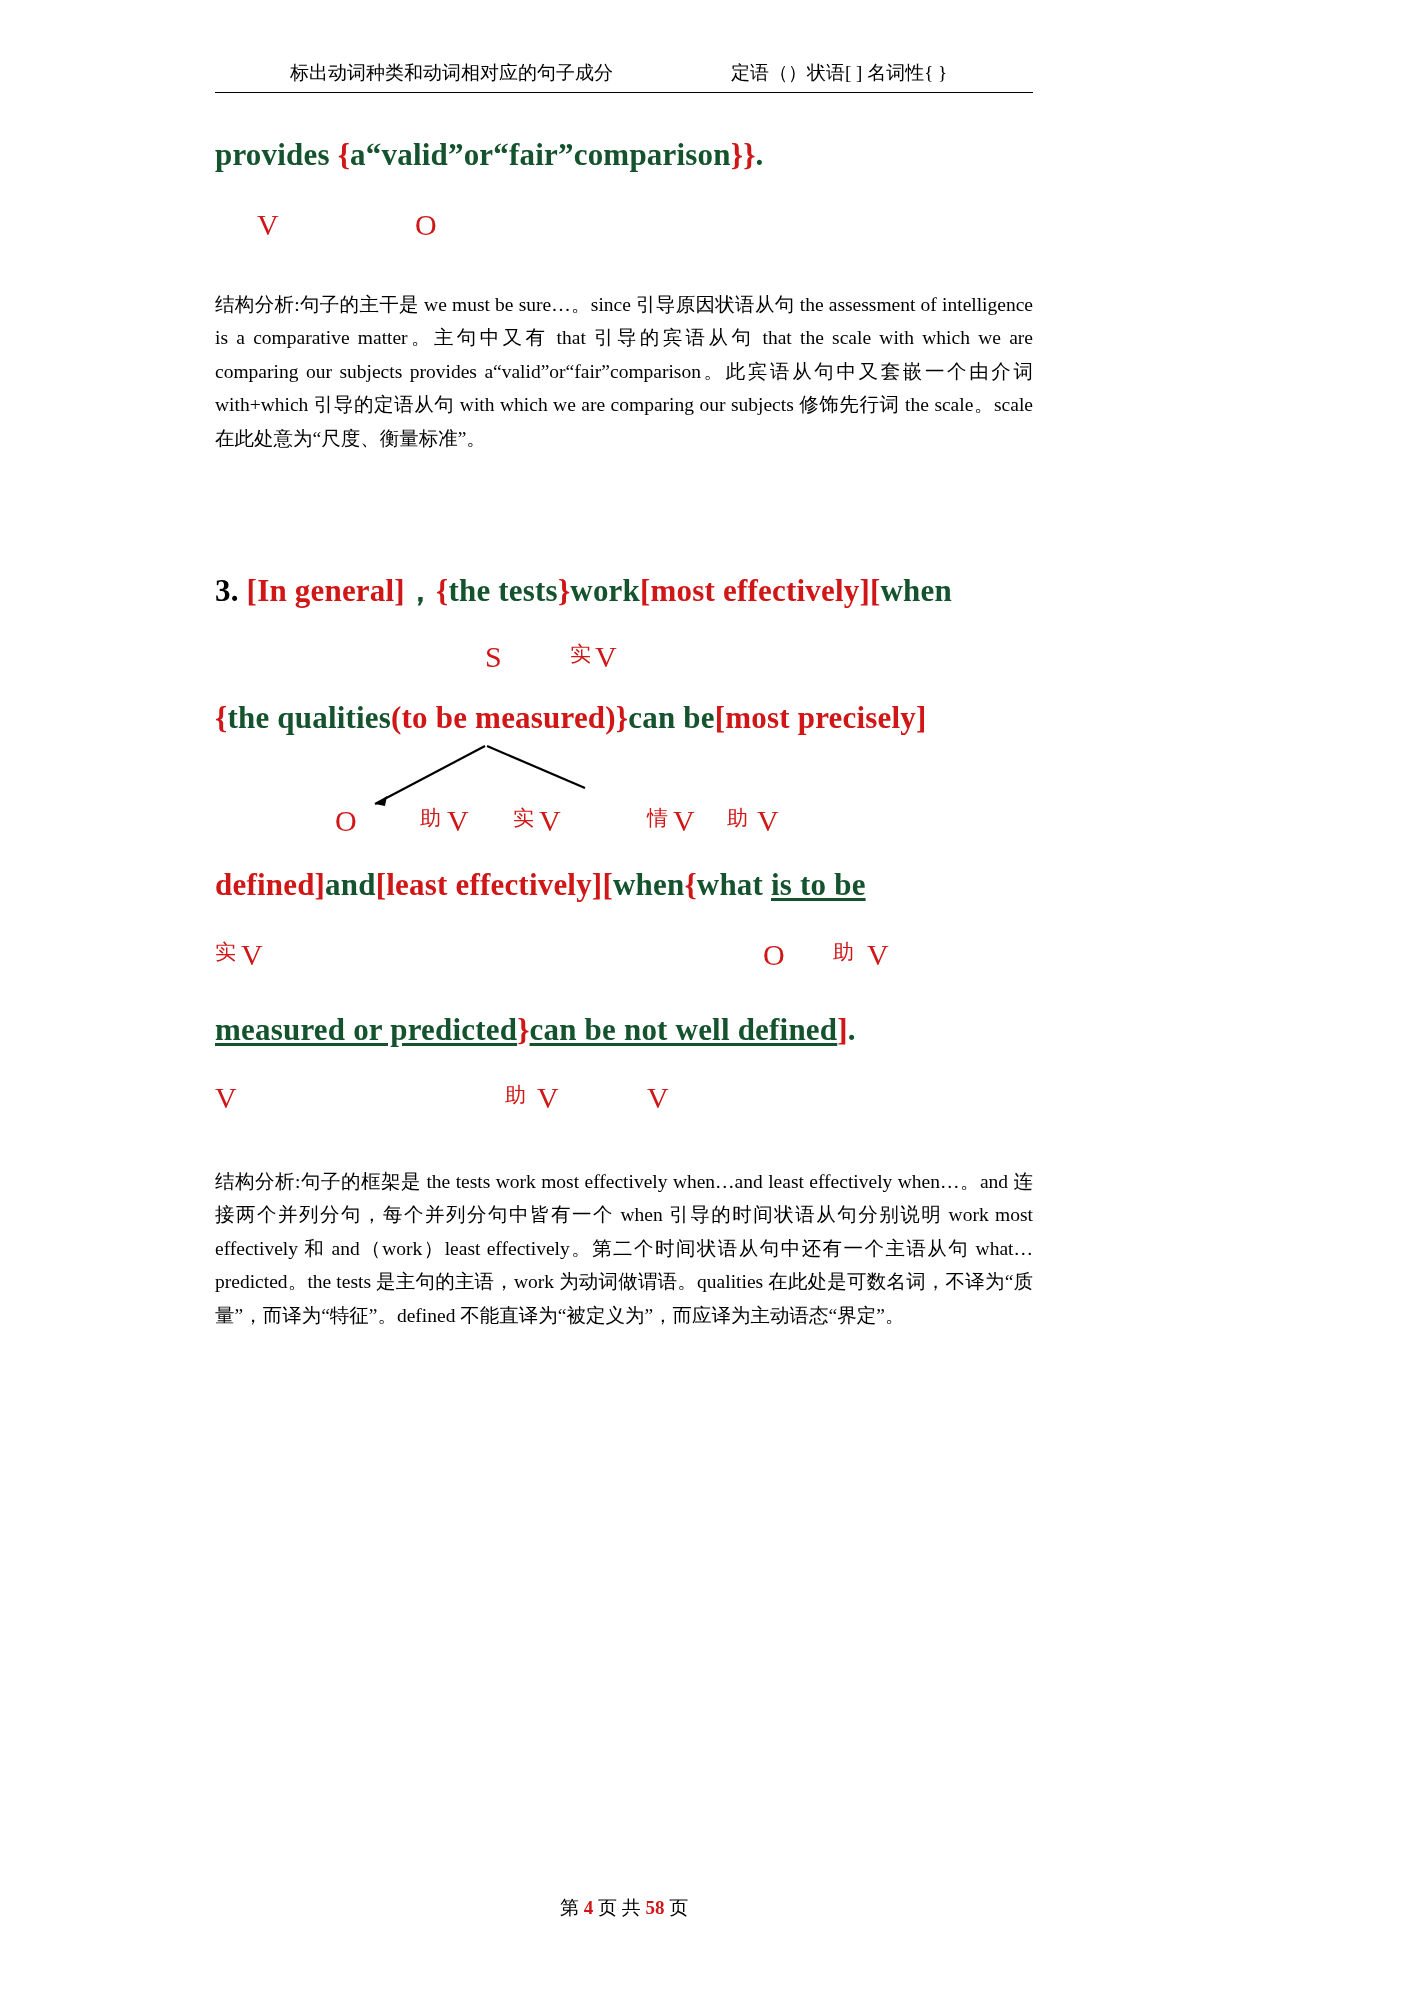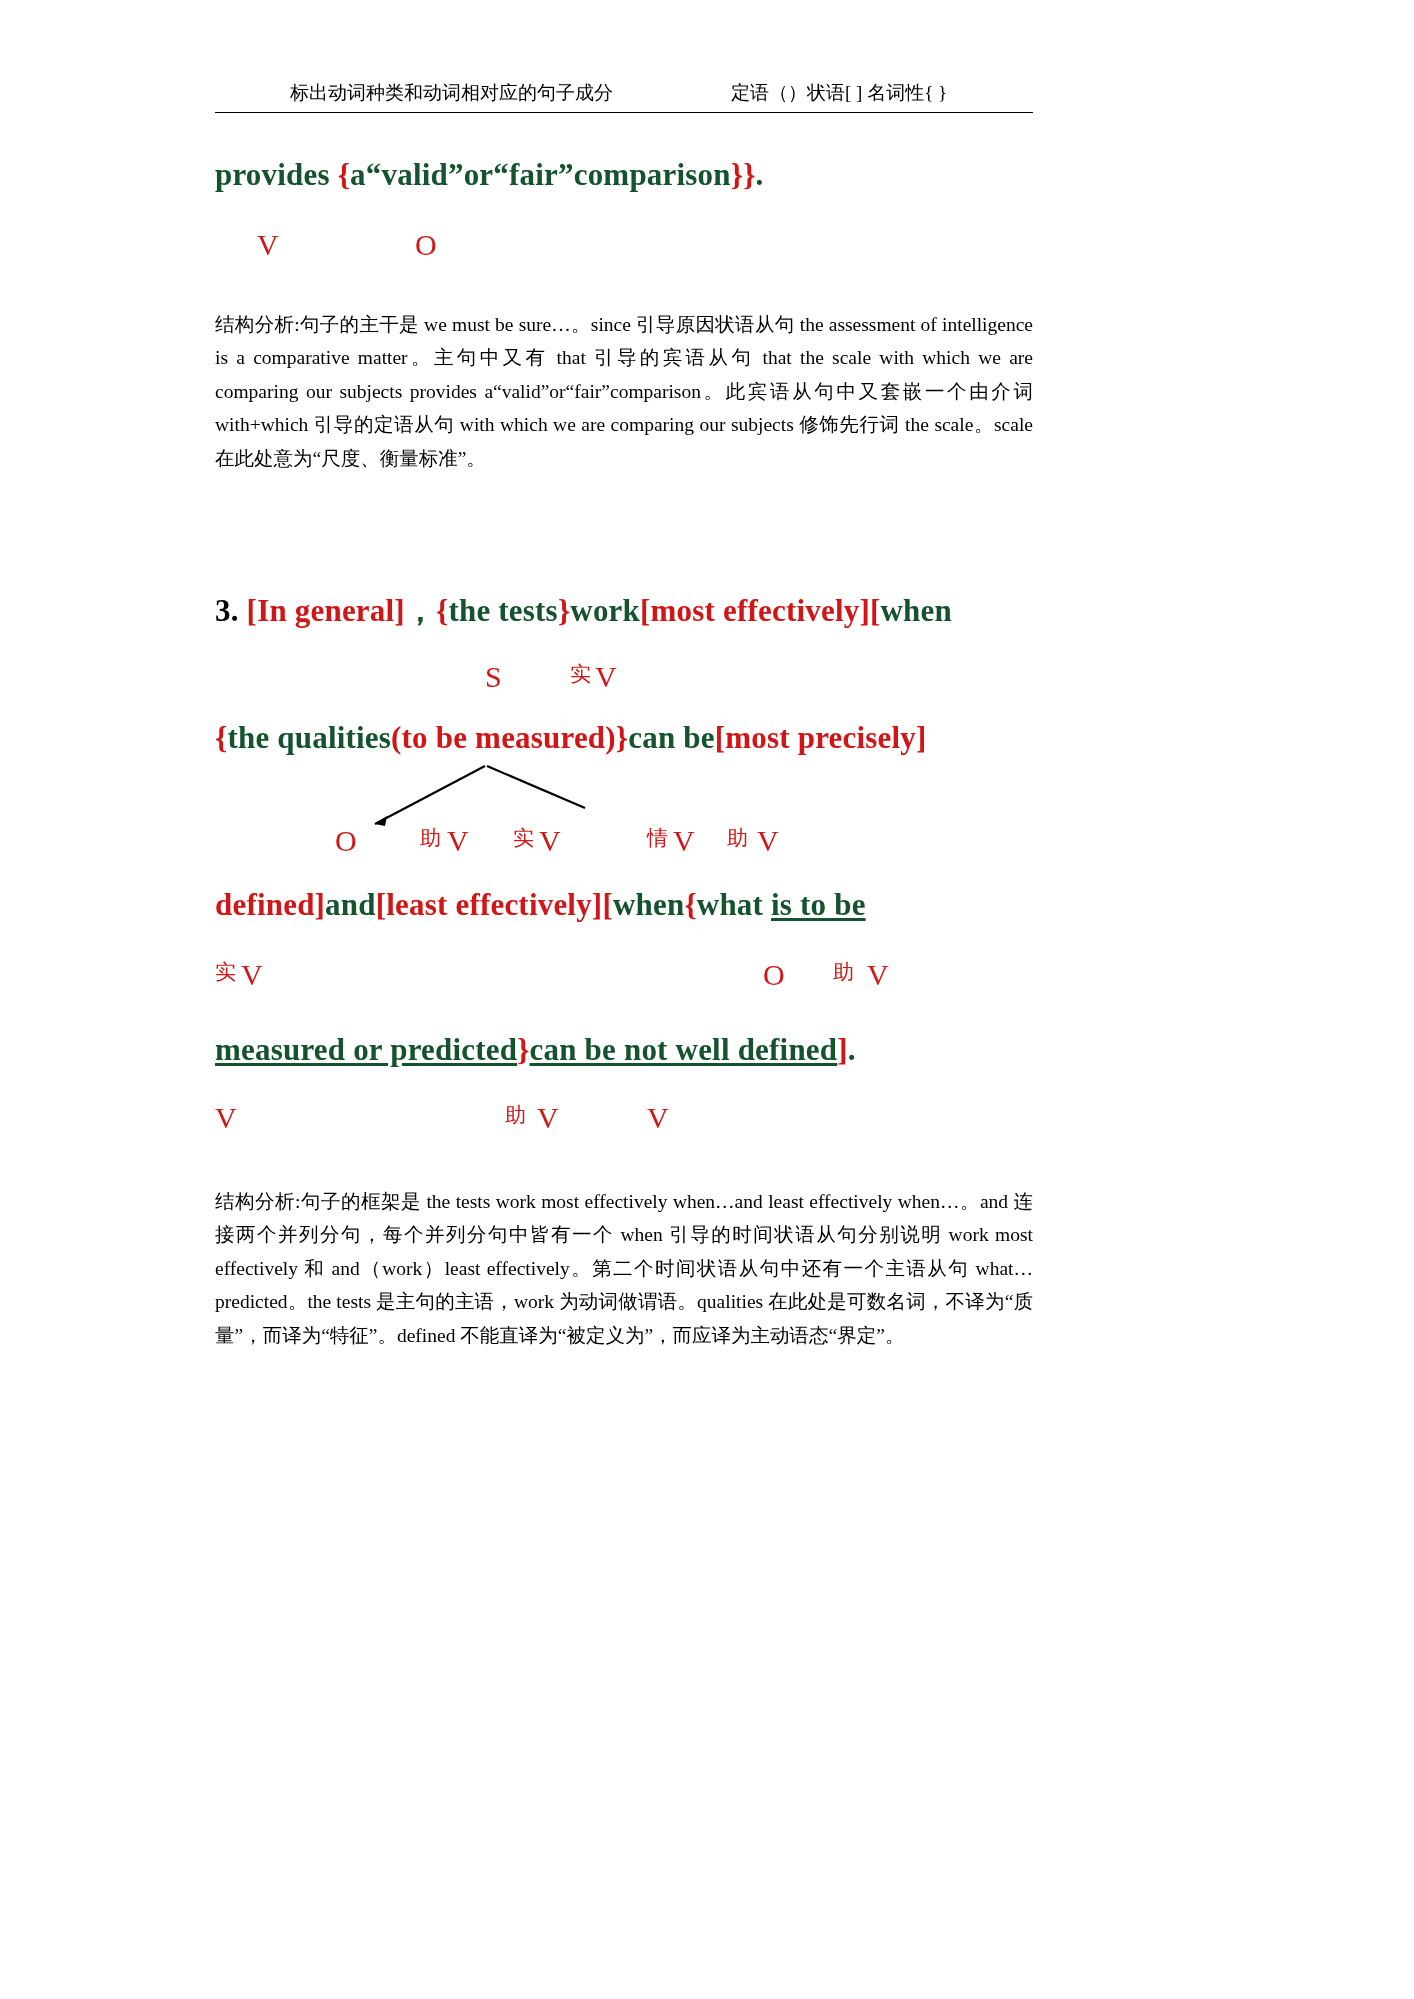--- a/index.html
+++ b/index.html
@@ -32,21 +32,20 @@
     font-size: 19px;
     font-family: "Liberation Serif", serif;
   }
   .header .h-left {
     white-space: nowrap;
     padding-left: 75px;
   }
   .header .h-right {
     white-space: nowrap;
     padding-left: 118px;
-    margin-top: 20px;
   }
 
   
   .content {
     margin: 0 215px;
     padding-top: 44px;
   }
 
   
   .sent {
@@ -196,14 +195,21 @@
           <span class="small" style="left: 290px;">助</span>
           <span style="left: 322px;">V</span>
           <span style="left: 432px;">V</span>
         </div>
 
       <div class="analysis" style="margin-top:24px;">结构分析:句子的框架是 the tests work most effectively when…and least effectively when…。and 连接两个并列分句，每个并列分句中皆有一个 when 引导的时间状语从句分别说明 work most effectively 和 and（work）least effectively。第二个时间状语从句中还有一个主语从句 what…predicted。the tests 是主句的主语，work 为动词做谓语。qualities 在此处是可数名词，不译为“质量”，而译为“特征”。defined 不能直译为“被定义为”，而应译为主动语态“界定”。</div>
     </div>
 
   </div>
 
+  <div class="footer">
+    <span class="cn">第</span>
+    <span class="pg">4</span>
+    <span class="cn">页 共</span>
+    <span class="pg">58</span>
+    <span class="cn">页</span>
+  </div>
 
 </div>
 
 </body></html>

